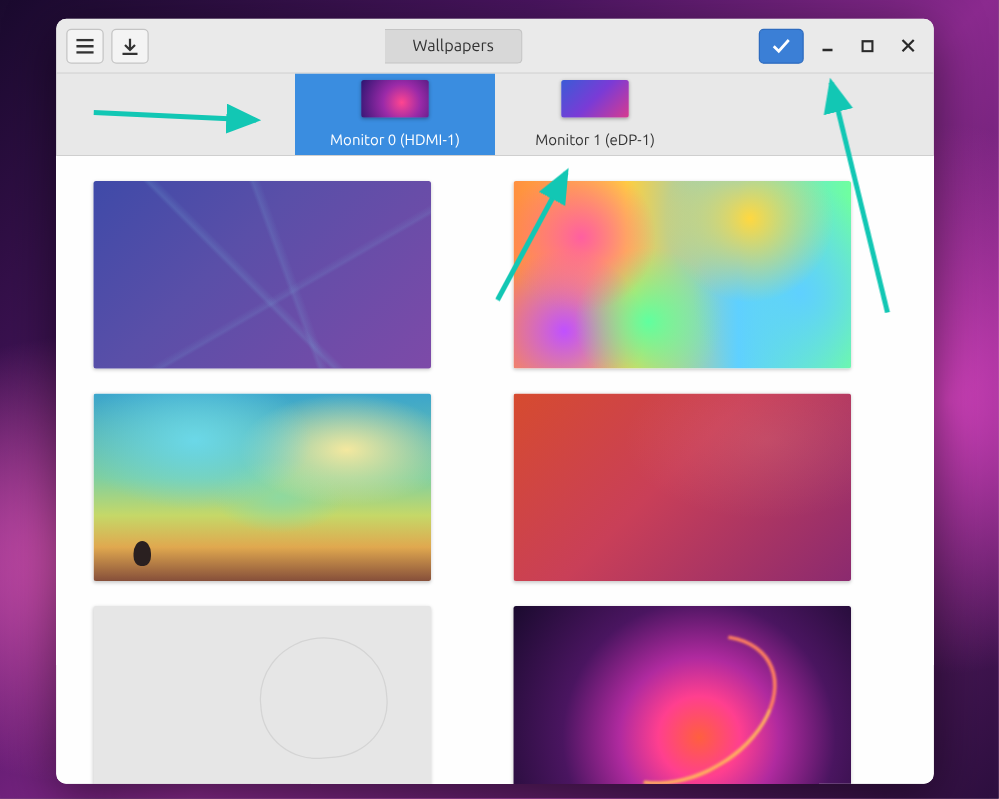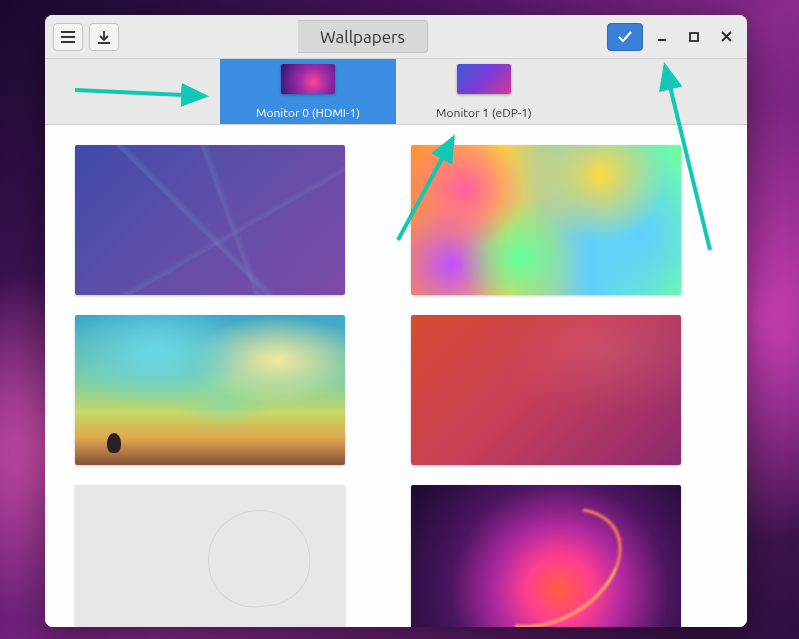--- a/index.html
+++ b/index.html
@@ -56,21 +56,21 @@
   .tab-group {
     display: flex;
     margin-left: auto;
     margin-right: auto;
   }
   .tab {
     padding: 6px 22px;
     border: 1px solid #c4c4c4;
     background: #f4f4f4;
     cursor: pointer;
-    font-size: 17px;
+    font-size: 13px;
     color: #333;
   }
   .tab:first-child { border-radius: 4px 0 0 4px; }
   .tab:last-child { border-radius: 0 4px 4px 0; border-left: none; }
   .tab.active { background: #d8d8d8; }
   .apply-btn {
     width: 36px;
     height: 28px;
     background: #3b7fd6;
     border: 1px solid #2d6bbf;
@@ -95,21 +95,21 @@
   .monitors-bar {
     height: 66px;
     background: #e8e8e8;
     border-bottom: 1px solid #cfcfcf;
     display: flex;
     align-items: stretch;
     justify-content: center;
     gap: 0;
   }
   .monitor {
-    width: 176px;
+    width: 160px;
     display: flex;
     flex-direction: column;
     align-items: center;
     justify-content: center;
     gap: 12px;
     cursor: pointer;
     font-size: 12px;
   }
   .monitor .thumb {
     width: 54px;

